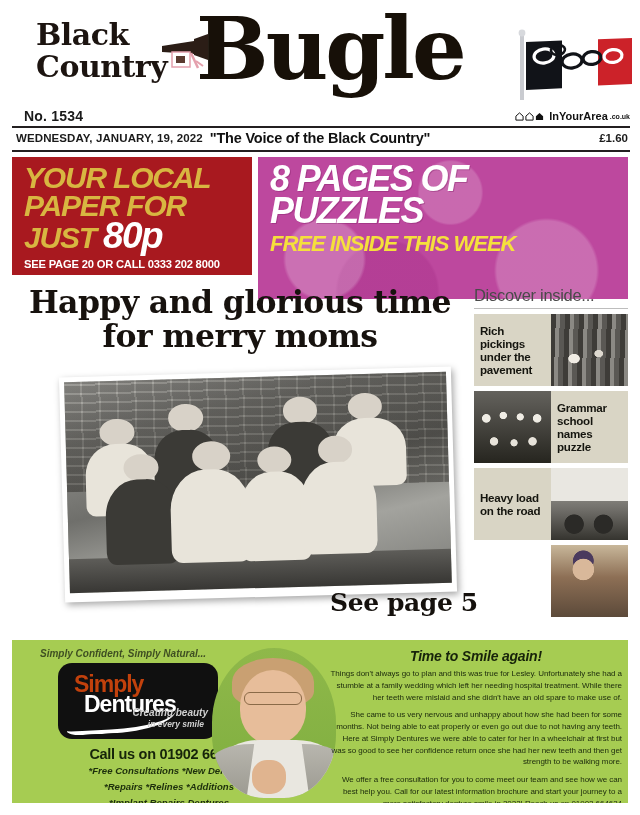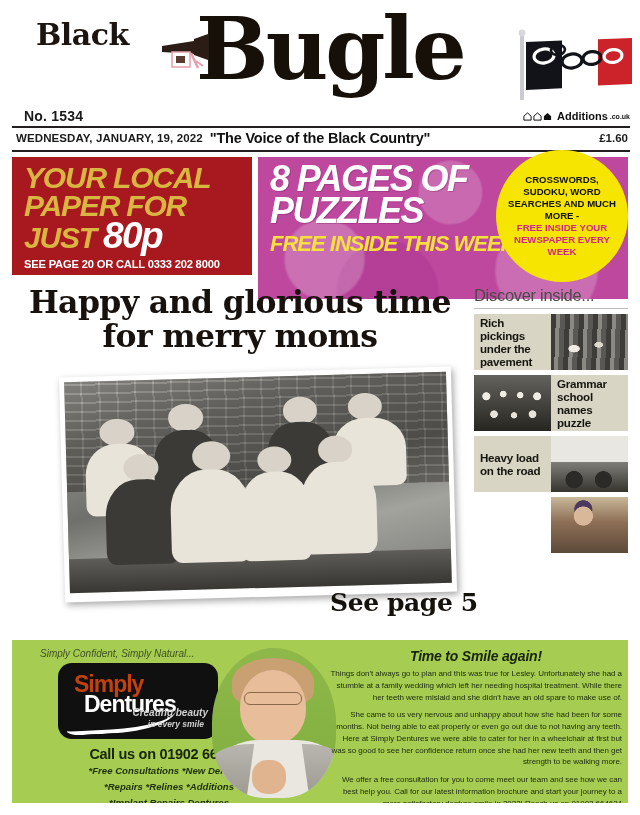--- a/index.html
+++ b/index.html
@@ -145,21 +145,21 @@
   }
 
   
   .sidebar { position: absolute; left: 474px; top: 286px; width: 154px; }
   .sb-title {
     font-size: 16.5px; color: #4a4a4a; letter-spacing: -0.3px;
     padding-bottom: 3px; font-weight: normal;
   }
   .sb-rule { height: 1px; background: #bdbdbd; margin-bottom: 5px; }
   .sb-item {
-    display: flex; height: 56px; margin-bottom: 5px; overflow: hidden;
+    display: flex; height: 72px; margin-bottom: 5px; overflow: hidden;
   }
   .sb-item.rev { flex-direction: row-reverse; }
   .sb-text {
     width: 50%; display: flex; align-items: center;
     font-size: 11.6px; font-weight: bold; line-height: 1.14;
     padding: 4px 6px; letter-spacing: -0.25px;
   }
   .sb-pic { width: 50%; position: relative; overflow: hidden; background: #8d8d89; }
   .pic-crowd {
     width: 100%; height: 100%;
@@ -197,21 +197,21 @@
       linear-gradient(180deg, #c8b79a 0%, #8d6f55 45%, #5c4a3a 100%);
   }
 
   
   .ad {
     position: absolute; left: 12px; top: 640px; width: 616px; height: 163px;
     background: #a6cc52; overflow: hidden;
   }
   .ad-left { position: absolute; left: 14px; top: 8px; width: 286px; }
   .ad-tag {
-    font-size: 10px; font-style: italic; color: #3f4f22; font-weight: normal;
+    font-size: 10px; font-style: italic; color: #3f4f22; font-weight: bold;
     padding-left: 14px;
   }
   .logo-box {
     margin: 4px 0 0 32px; width: 160px; height: 76px;
     background: #101010; border-radius: 14px; position: relative; overflow: hidden;
   }
   .logo-simply {
     position: absolute; left: 16px; top: 8px;
     color: #c2410c; font-size: 23px; font-weight: bold; letter-spacing: -1px;
   }
@@ -289,20 +289,21 @@
   }
 </style>
 </head>
 <body>
 
 <div class="page">
 
   <div class="masthead">
     <div class="mh-left">
       <span>Black</span>
+      <span class="l2">Country</span>
     </div>
 
     <svg class="bugle-icon" viewBox="0 0 54 44">
       <path d="M4 16 L36 11 L36 24 L4 22 Z" fill="#2b1d16"></path>
       <path d="M36 9 L50 4 L50 30 L36 25 Z" fill="#2b1d16"></path>
       <rect x="14" y="22" width="18" height="15" fill="#ffffff" stroke="#e4a0ad" stroke-width="1.5"></rect>
       <rect x="18" y="26" width="9" height="7" fill="#5a3b30"></rect>
       <path d="M33 23 L40 38" stroke="#e4a0ad" stroke-width="2.5" fill="none"></path>
       <path d="M38 31 L45 36" stroke="#e4a0ad" stroke-width="2" fill="none"></path>
     </svg>
@@ -337,21 +338,21 @@
         <svg width="9" height="9" viewBox="0 0 10 10">
             <path d="M5 1 L9 4.6 L9 9 L1 9 L1 4.6 Z" fill="none" stroke="#111" stroke-width="1.1"></path>
           </svg>
         <svg width="9" height="9" viewBox="0 0 10 10">
             <path d="M5 1 L9 4.6 L9 9 L1 9 L1 4.6 Z" fill="none" stroke="#111" stroke-width="1.1"></path>
           </svg>
         <svg width="9" height="9" viewBox="0 0 10 10">
             <path d="M5 1 L9 4.6 L9 9 L1 9 L1 4.6 Z" fill="#111"></path>
           </svg>
       </span>
-      <span>Additions</span>
+      <span>InYourArea</span>
         <span class="dom">.co.uk</span>
     </div>
 
     <div class="rule-top"></div>
   </div>
 
   <div class="dateline">WEDNESDAY, JANUARY, 19, 2022</div>
   <div class="slogan">"The Voice of the Black Country"</div>
   <div class="price">£1.60</div>
   <div class="rule-bot"></div>
@@ -367,24 +368,20 @@
       </div>
       <div class="pr-small">SEE PAGE 20 OR CALL 0333 202 8000</div>
     </div>
 
     <div class="promo-mag">
       <div class="pm-big">8 PAGES OF</div>
       <div class="pm-big" style="padding-top:0">PUZZLES</div>
       <div class="pm-free">FREE INSIDE THIS WEEK</div>
     </div>
 
-    <div class="burst">
-      <div class="b1">CROSSWORDS, SUDOKU, WORD SEARCHES AND MUCH MORE -</div>
-      <div class="b2">FREE INSIDE YOUR NEWSPAPER EVERY WEEK</div>
-    </div>
   </div>
 
   <div class="headline">Happy and glorious time for merry moms</div>
 
   <div class="photo-frame">
     <div class="photo-inner">
       <div class="wall"></div>
       <div class="ground"></div>
       <div class="ph ph-head" style="left:9%;top:18%;width:9%;height:13%;"></div>
       <div class="ph ph-body" style="left:5%;top:30%;width:18%;height:34%;"></div>

